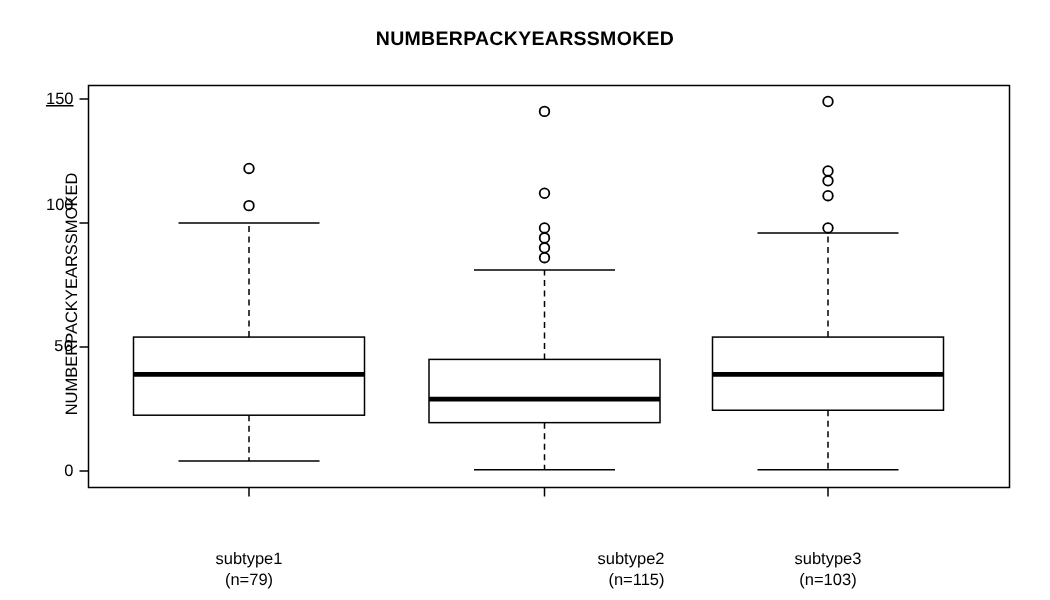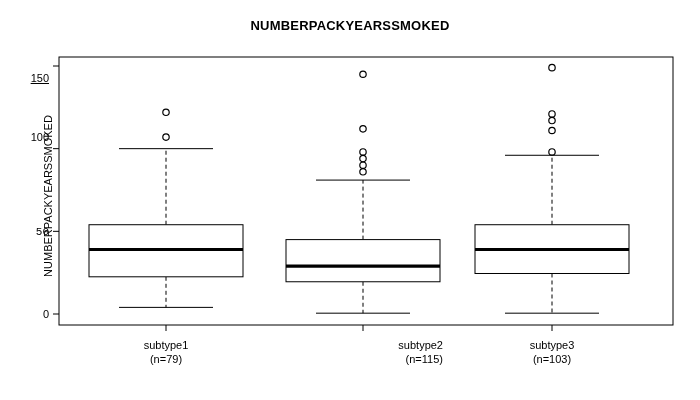--- a/index.html
+++ b/index.html
@@ -44,33 +44,34 @@
     width:36px;
     white-space:nowrap;
   }
   .xtick-label{
     position:absolute;
     font-size:11px;
     text-align:center;
     width:160px;
     white-space:nowrap;
     line-height:14px;
+    margin-top:28px;
   }
   svg{position:absolute;left:0;top:0;}
 </style>
 </head>
 <body>
 
 <div id="plot-root">
 
   <div class="title">NUMBERPACKYEARSSMOKED</div>
 
   <div class="ylab">NUMBERPACKYEARSSMOKED</div>
 
-  <div class="ytick-label" style="left:13px; top:72px;text-decoration:underline;">150</div>
+  <div class="ytick-label" style="left:13px; top:60px;text-decoration:underline;">150</div>
   <div class="ytick-label" style="left:13px; top:131px;text-align:right;">100</div>
   <div class="ytick-label" style="left:13px; top:226px;font-family:Liberation Mono, monospace;">50</div>
   <div class="ytick-label" style="left:13px; top:308px;">0</div>
 
   <div class="xtick-label" style="left:86px; top:338px;">
     <div>subtype1</div>
     <div>(n=79)</div>
   </div>
   <div class="xtick-label" style="left:283px; top:338px;text-align:right;">
     <div>subtype2</div>

